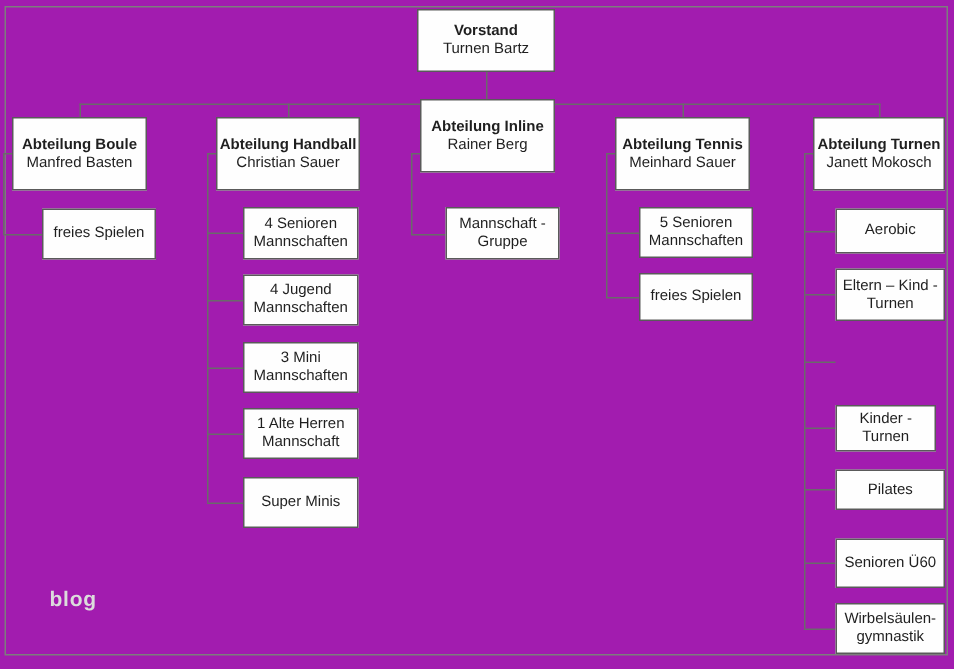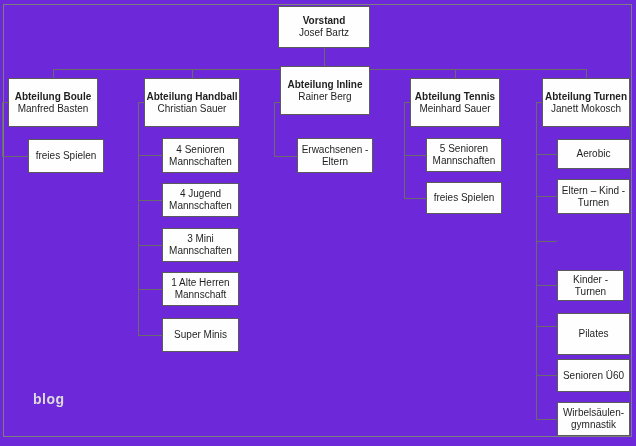--- a/index.html
+++ b/index.html
@@ -3,21 +3,21 @@
 <meta charset="utf-8">
 <style>
   html,body{margin:0;padding:0;}
   body{
     width:636px;height:446px;
     font-family:"Liberation Sans", sans-serif;
     background:#ffffff;
   }
   .canvas{
     position:relative;width:636px;height:446px;
-    background:#6d28d9;overflow:hidden;
+    background:#a21caf;overflow:hidden;
   }
   .frame{
     position:absolute;left:3px;top:4px;width:629px;height:433px;
     border:1px solid #7d7d7d;box-sizing:border-box;
   }
   .box{
     position:absolute;background:#fefefe;border:1px solid #5a5a5a;
     box-sizing:border-box;
     display:flex;flex-direction:column;align-items:center;justify-content:center;
     text-align:center;color:#1f1f1f;
@@ -72,21 +72,21 @@
   <div class="ln" style="left:536px;top:154px;width:21px;height:1px"></div>
   <div class="ln" style="left:536px;top:196px;width:21px;height:1px"></div>
   <div class="ln" style="left:536px;top:241px;width:21px;height:1px"></div>
   <div class="ln" style="left:536px;top:285px;width:21px;height:1px"></div>
   <div class="ln" style="left:536px;top:326px;width:21px;height:1px"></div>
   <div class="ln" style="left:536px;top:375px;width:21px;height:1px"></div>
   <div class="ln" style="left:536px;top:419px;width:21px;height:1px"></div>
 
   <div class="box" style="left:278px;top:6px;width:92px;height:42px">
     <div class="t">Vorstand</div>
-    <div class="n">Josef Bartz</div>
+    <div class="n">Turnen Bartz</div>
   </div>
 
   <div class="box" style="left:8px;top:78px;width:90px;height:49px">
     <div class="t">Abteilung Boule</div>
     <div class="n">Manfred Basten</div>
   </div>
   <div class="box" style="left:144px;top:78px;width:96px;height:49px">
     <div class="t">Abteilung Handball</div>
     <div class="n">Christian Sauer</div>
   </div>
@@ -117,40 +117,40 @@
     <div class="l">3 Mini Mannschaften</div>
   </div>
   <div class="box" style="left:162px;top:272px;width:77px;height:34px">
     <div class="l">1 Alte Herren Mannschaft</div>
   </div>
   <div class="box" style="left:162px;top:318px;width:77px;height:34px">
     <div class="l">Super Minis</div>
   </div>
 
   <div class="box" style="left:297px;top:138px;width:76px;height:35px">
-    <div class="l">Erwachsenen - Eltern</div>
+    <div class="l">Mannschaft - Gruppe</div>
   </div>
 
   <div class="box" style="left:426px;top:138px;width:76px;height:34px">
     <div class="l">5 Senioren Mannschaften</div>
   </div>
   <div class="box" style="left:426px;top:182px;width:76px;height:32px">
     <div class="l">freies Spielen</div>
   </div>
 
   <div class="box" style="left:557px;top:139px;width:73px;height:30px">
     <div class="l">Aerobic</div>
   </div>
   <div class="box" style="left:557px;top:179px;width:73px;height:35px">
     <div class="l">Eltern – Kind - Turnen</div>
   </div>
   <div class="box" style="left:557px;top:270px;width:67px;height:31px">
     <div class="l">Kinder - Turnen</div>
   </div>
-  <div class="box" style="left:557px;top:313px;width:73px;height:42px">
+  <div class="box" style="left:557px;top:313px;width:73px;height:27px">
     <div class="l">Pilates</div>
   </div>
   <div class="box" style="left:557px;top:359px;width:73px;height:33px">
     <div class="l">Senioren Ü60</div>
   </div>
   <div class="box" style="left:557px;top:402px;width:73px;height:34px">
     <div class="l">Wirbelsäulen-gymnastik</div>
   </div>
 
   <div class="watermark">blog</div>

